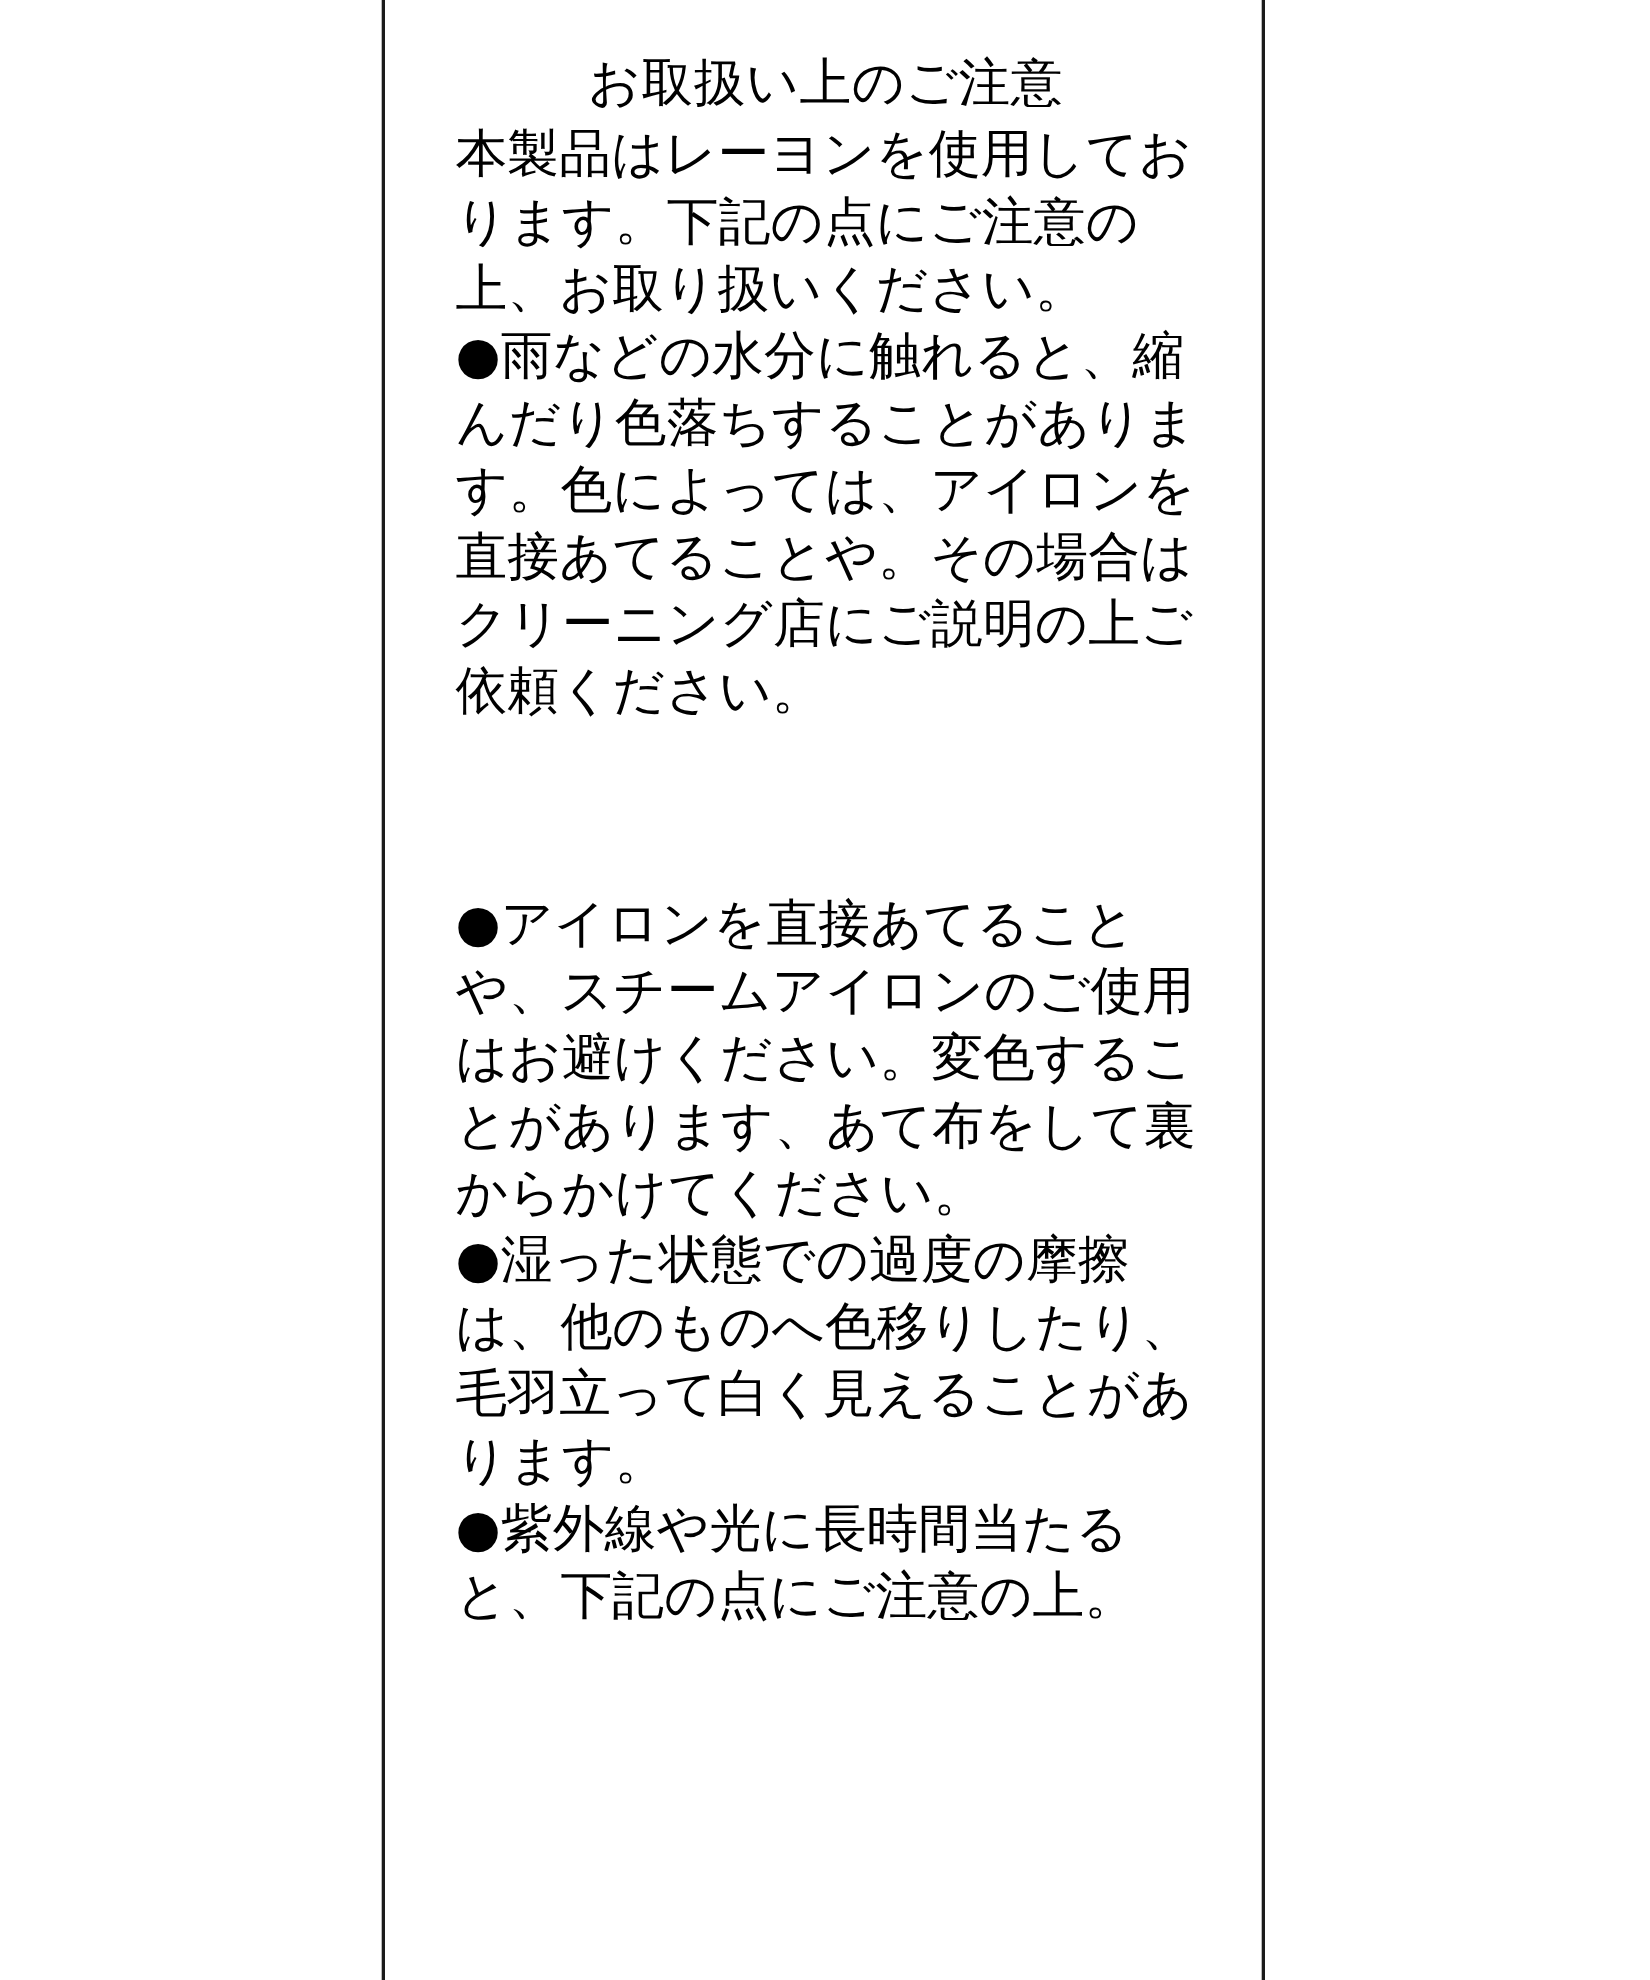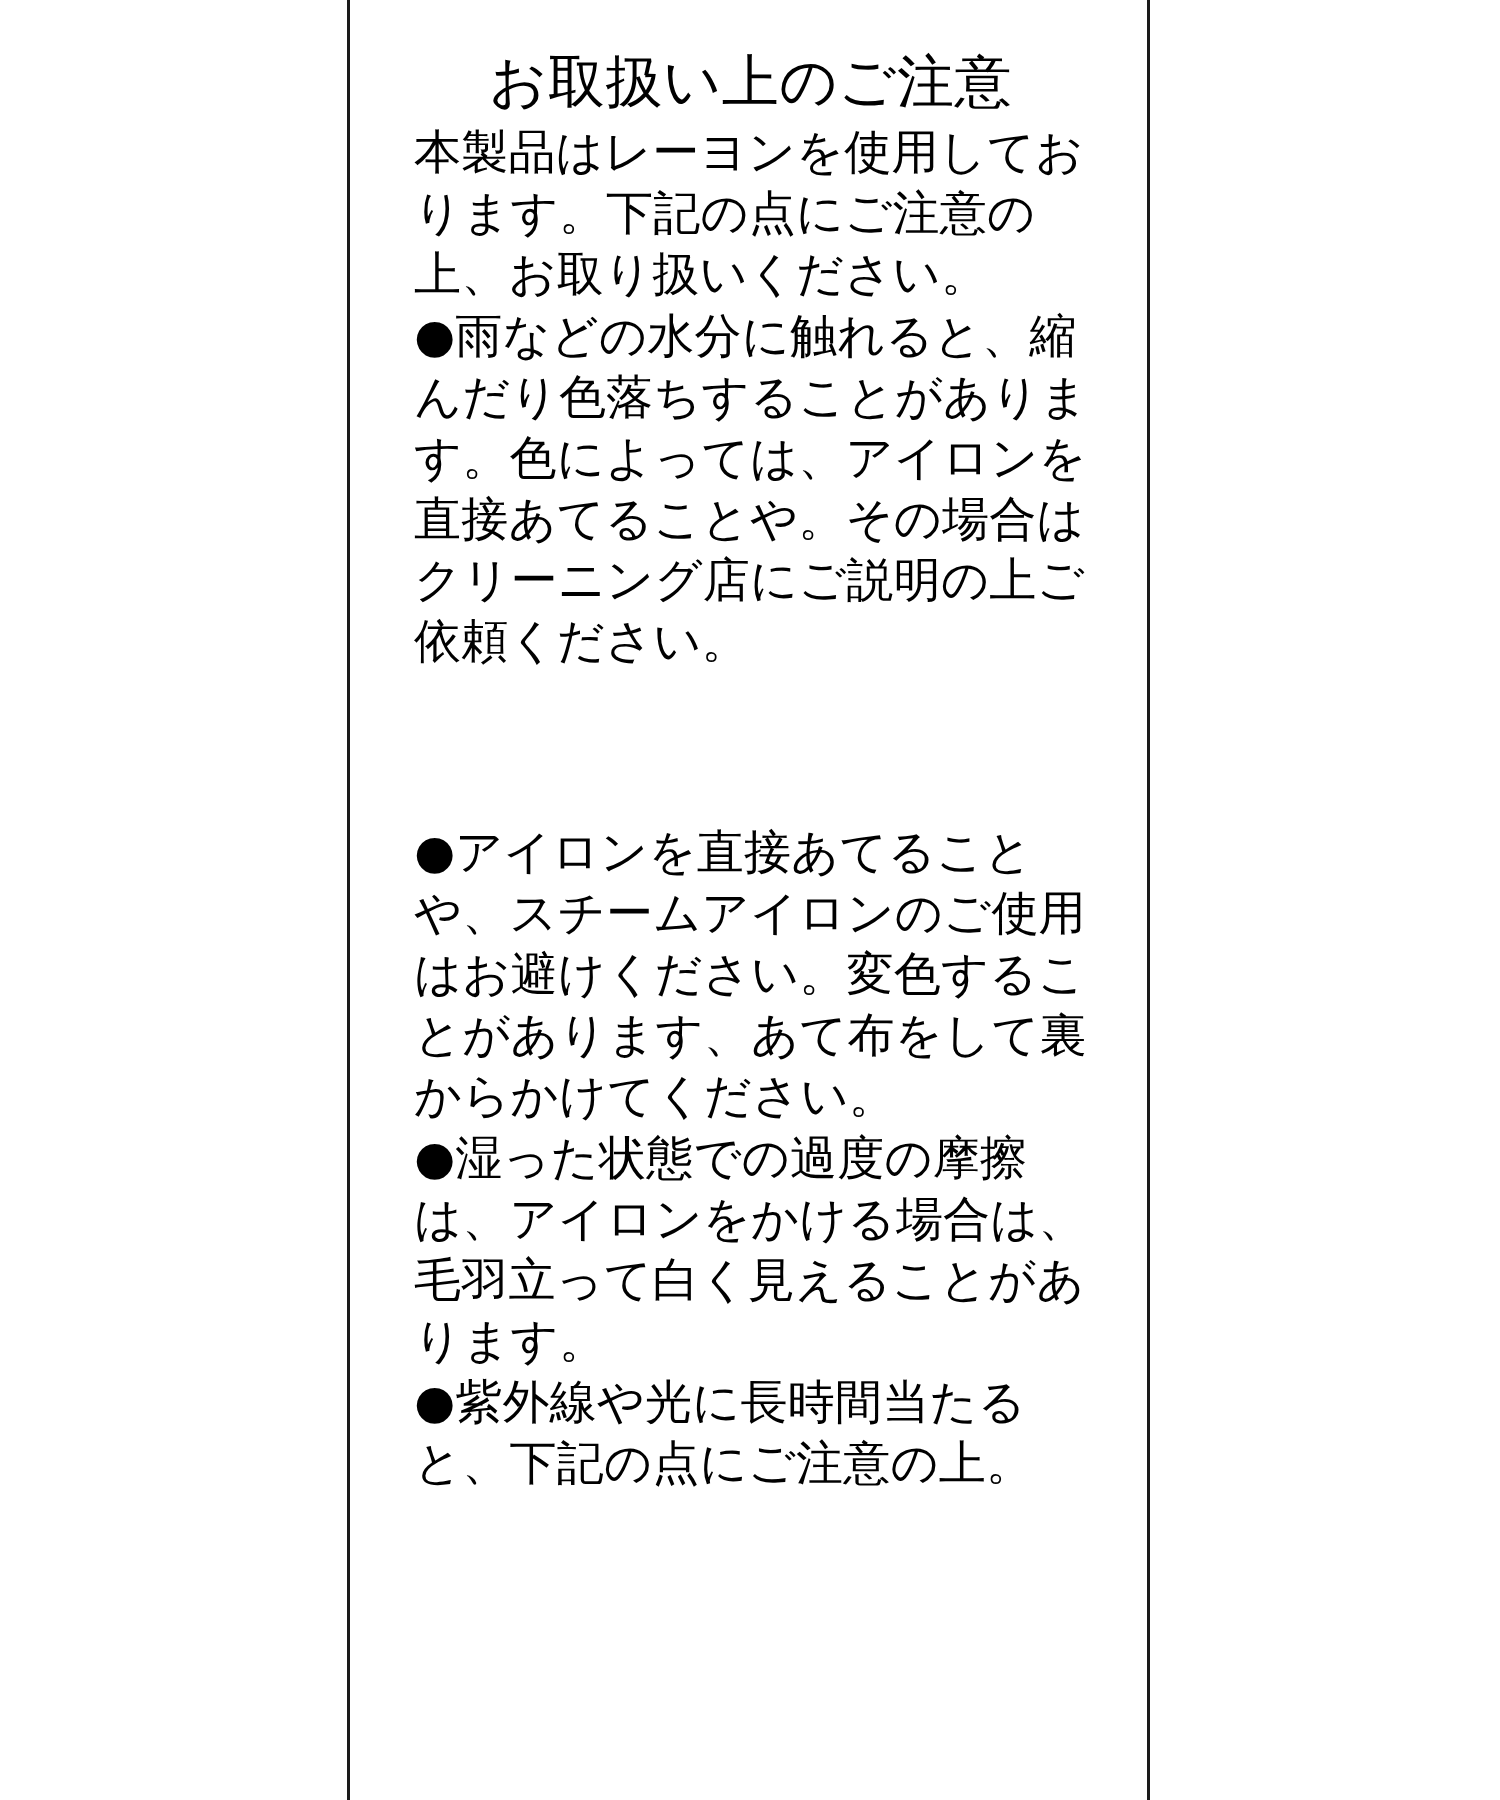--- a/index.html
+++ b/index.html
@@ -39,21 +39,21 @@
     left: 350px;
     top: 0;
     width: 797px;
     height: 1800px;
     box-sizing: border-box;
     padding: 48px 30px 0 64px;
   }
 
   .heading {
     text-align: center;
-    font-size: 57px;
+    font-size: 47px;
     line-height: 1.18;
     letter-spacing: 0.5px;
     margin: 0 0 6px 0;
     padding-right: 30px;
     font-weight: 400;
   }
 
   .para {
     font-size: 47px;
     line-height: 1.30;
@@ -84,18 +84,18 @@
     <h1 class="heading">お取扱い上のご注意</h1>
 
     <p class="para">本製品はレーヨンを使用しております。下記の点にご注意の上、お取り扱いください。</p>
 
     <p class="para">●雨などの水分に触れると、縮んだり色落ちすることがあります。色によっては、アイロンを直接あてることや。その場合はクリーニング店にご説明の上ご依頼ください。</p>
 
     <div class="block-gap"></div>
 
     <p class="para">●アイロンを直接あてることや、スチームアイロンのご使用はお避けください。変色することがあります、あて布をして裏からかけてください。</p>
 
-    <p class="para">●湿った状態での過度の摩擦は、アイロンをかける場合は、毛羽立って白く見えることがあります。</p>
+    <p class="para">●湿った状態での過度の摩擦は、他のものへ色移りしたり、毛羽立って白く見えることがあります。</p>
 
     <p class="para">●紫外線や光に長時間当たると、下記の点にご注意の上。</p>
 
   </div>
 </div>
 
 </body></html>

